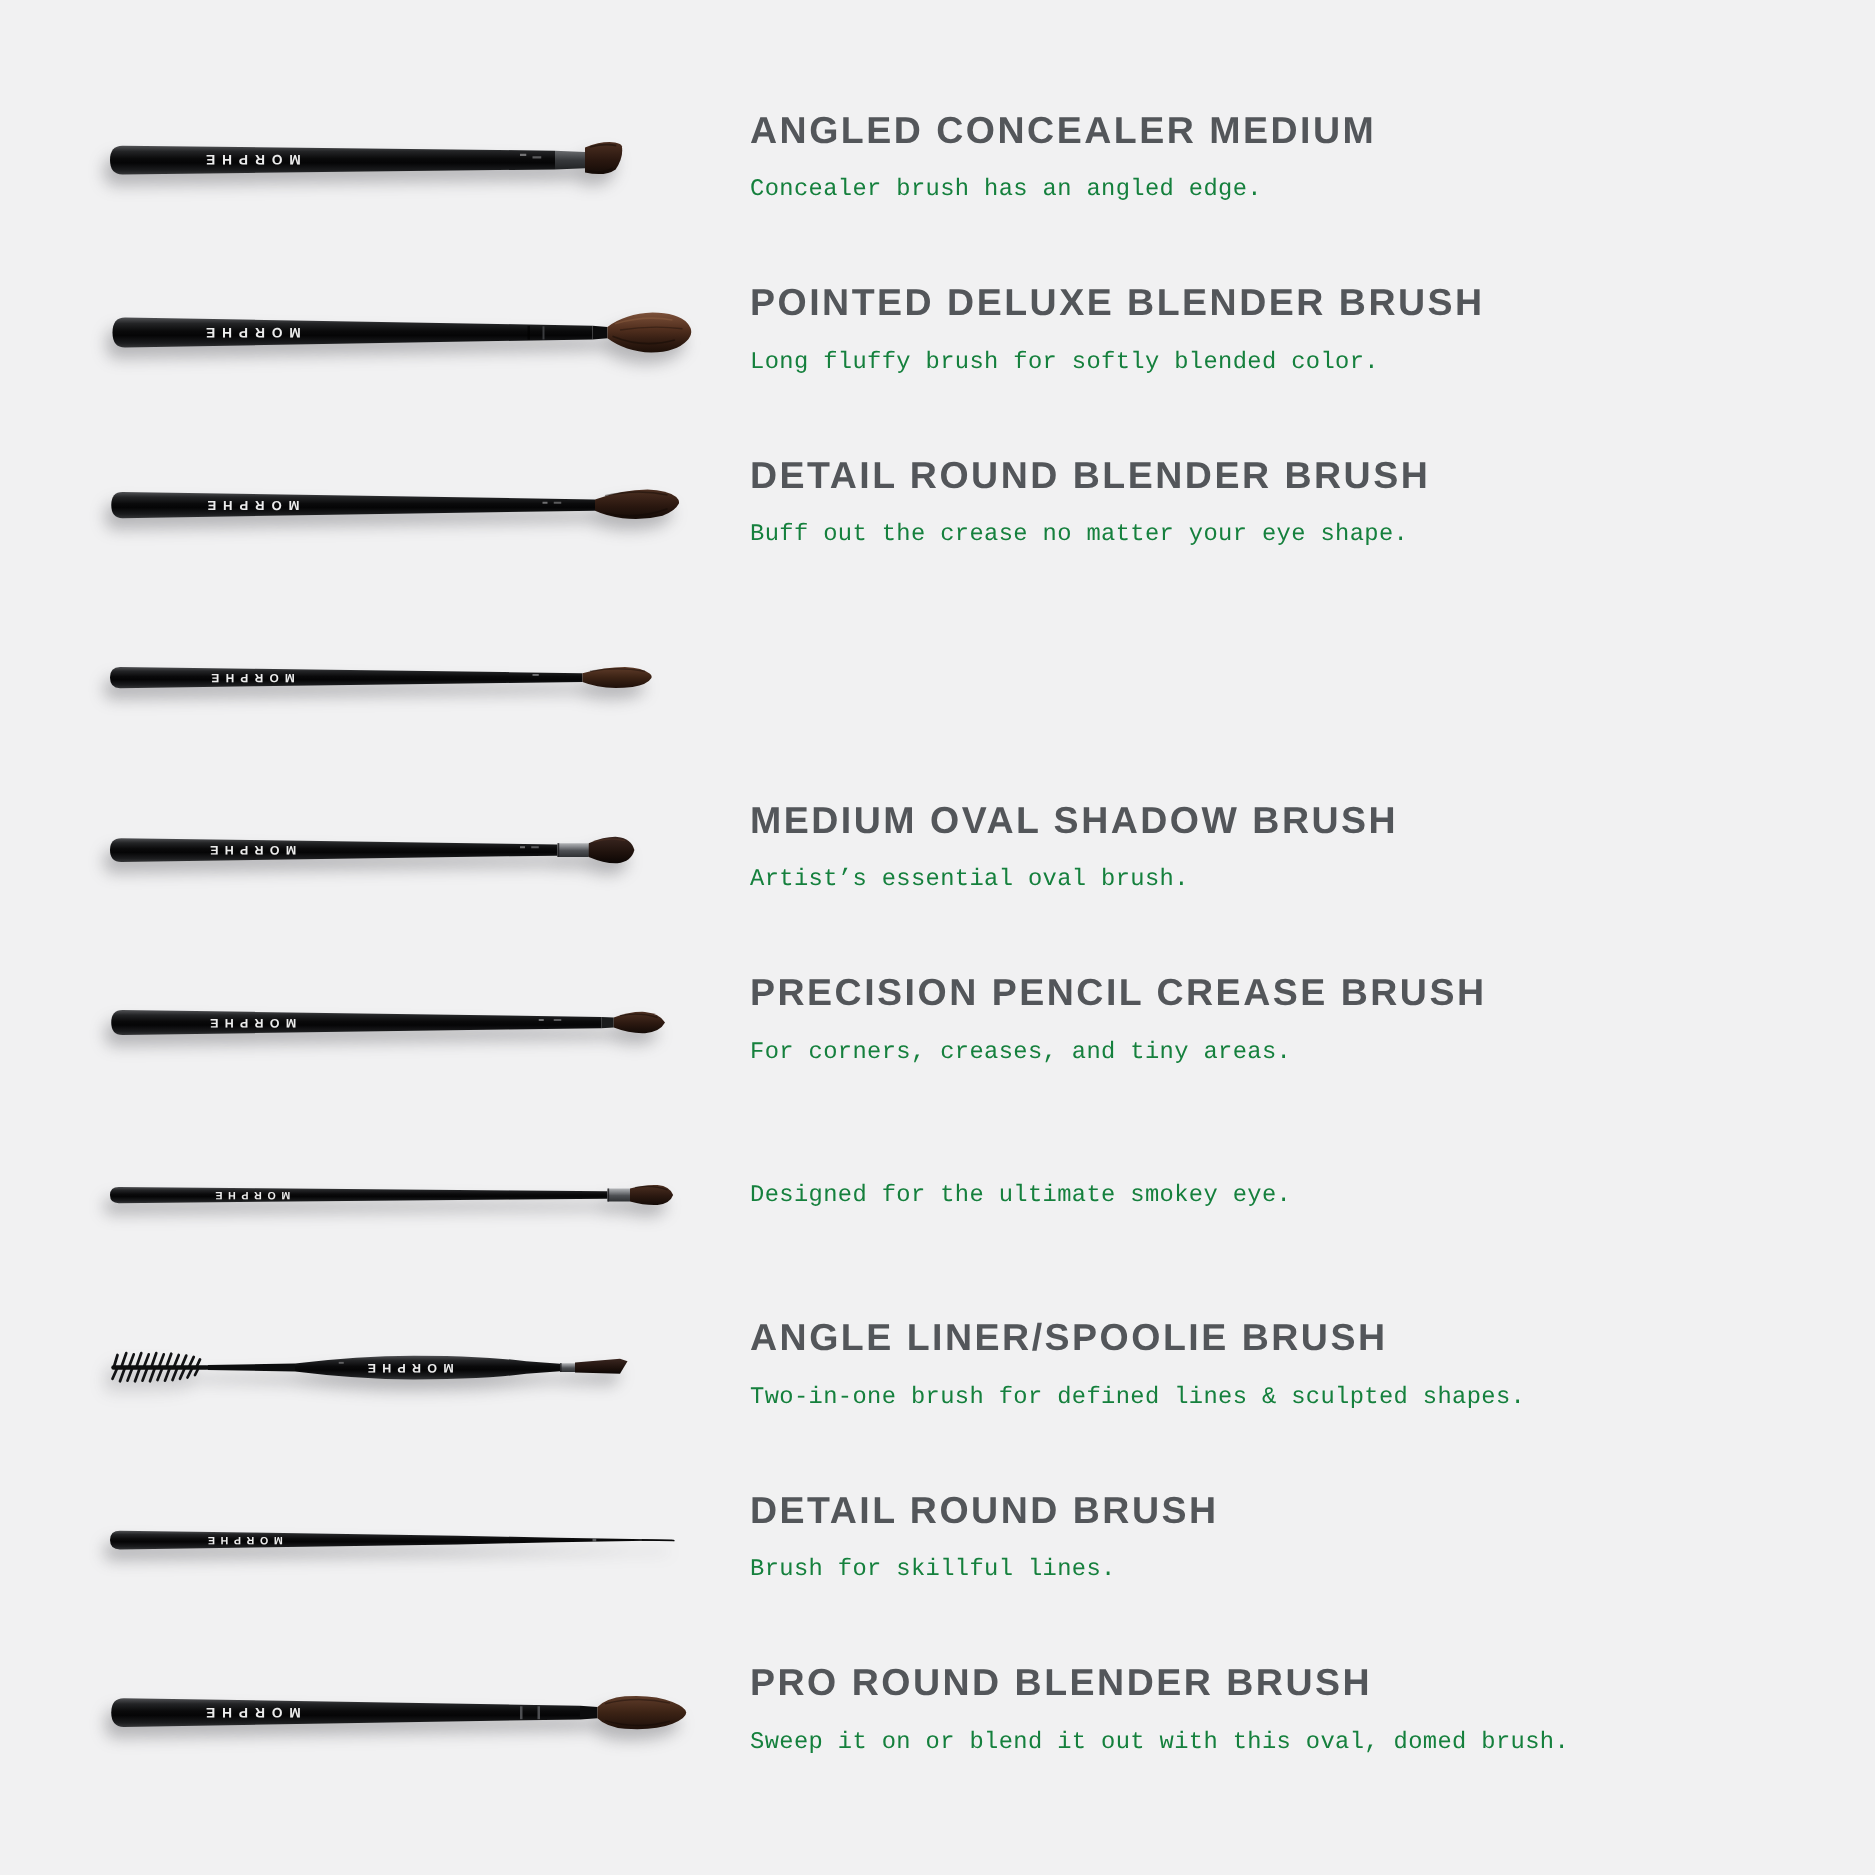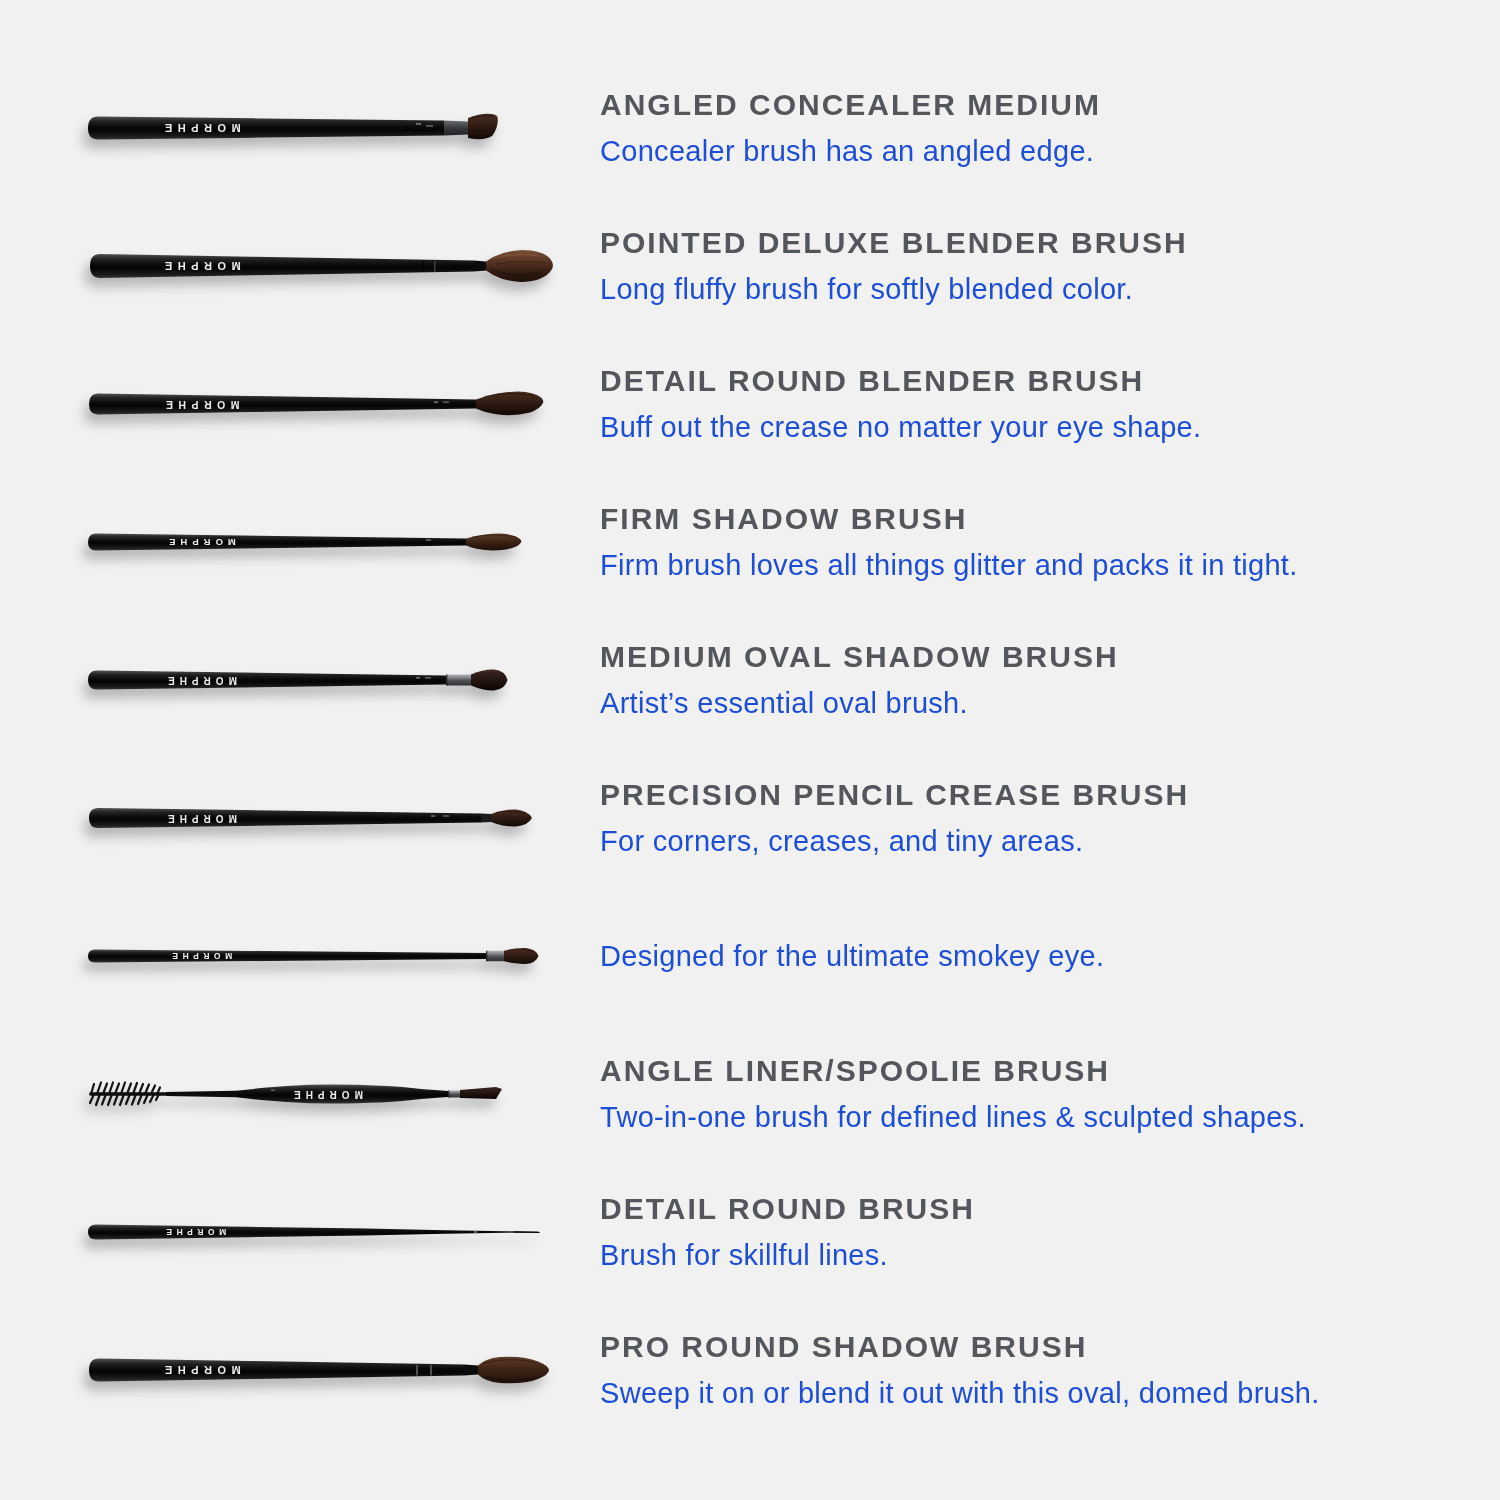--- a/index.html
+++ b/index.html
@@ -34,24 +34,25 @@
   .text-col h2{
     margin:0 0 11px 0;
     font-size:30px;
     line-height:34px;
     font-weight:bold;
     letter-spacing:2px;
     color:#53565a;
   }
   .text-col p{
     margin:0;
-    font-size:29px;
+    font-size:19px;
     line-height:36px;
     letter-spacing:0.3px;
-    color:#1d4ed8;
+    color:#15803d;
+    font-family:Liberation Mono, monospace;
   }
   .morphe-label{
     font-family:"Liberation Sans", sans-serif;
     font-weight:bold;
   }
 </style>
 </head>
 <body>
 
 <svg width="0" height="0" style="position:absolute" aria-hidden="true">
@@ -160,24 +161,20 @@
 
   <div class="row">
     <div class="brush-col">
       <svg class="brush" width="470" height="56" viewBox="0 0 470 56">
         <path d="M10 19.5 Q2 19.5 2 28 Q2 36.5 10 36.5 L380 31.5 L380 24.5 Z" fill="url(#hg)"></path>
         <rect x="340" y="25.2" width="5" height="1.5" fill="#cfd0d2" opacity="0.5"></rect>
         <path d="M380 24.5 Q398 19.5 414 19.5 Q428 20 434 25 Q436 27 435 28.5 Q432 33.5 420 35.5 Q404 37.5 392 35 Q385 33.5 380 31.5 Z" fill="url(#brownMid)"></path>
         <path d="M386 23 Q408 19 430 23" stroke="#0f0805" stroke-width="1.1" fill="none" opacity="0.4"></path>
         <text class="morphe-label" x="114" y="31" text-anchor="middle" transform="rotate(180 114 28)" font-size="9.5" letter-spacing="5" fill="#ececec">MORPHE</text>
       </svg>
-    </div>
-    <div class="text-col">
-      <h2>FIRM SHADOW BRUSH</h2>
-      <p>Firm brush loves all things glitter and packs it in tight.</p>
     </div>
   </div>
 
   <div class="row">
     <div class="brush-col">
       <svg class="brush" width="470" height="56" viewBox="0 0 470 56">
         <path d="M11 18.5 Q2 18.5 2 28 Q2 37.5 11 37.5 L360 32.5 L360 23.5 Z" fill="url(#hg)"></path>
         <rect x="330" y="25" width="4" height="1.6" fill="#cfd0d2" opacity="0.5"></rect>
         <rect x="339" y="25" width="6" height="1.6" fill="#cfd0d2" opacity="0.4"></rect>
         <path d="M360 22.5 L385 22.5 Q386.5 28 385 33.5 L360 33.5 Z" fill="url(#fg)"></path>
@@ -271,18 +268,18 @@
         <rect x="330" y="23" width="2" height="10.4" fill="#55575a" opacity="0.9"></rect>
         <rect x="344" y="23" width="2" height="10.4" fill="#55575a" opacity="0.9"></rect>
         <path d="M378 22.5 L392 23.5 L392 32.5 L378 33.5 Z" fill="#0c0c0d"></path>
         <path d="M392 23.5 Q399 16.5 414 15 Q438 13.5 452 19.5 Q463 24 463 28 Q463 32.5 452 37 Q438 42.5 414 41 Q399 39.5 392 32.5 Z" fill="url(#brownMid)"></path>
         <path d="M398 21 Q424 14.5 450 20.5" stroke="#0f0805" stroke-width="1.2" fill="none" opacity="0.4"></path>
         <path d="M398 34.5 Q424 42 450 35" stroke="#0f0805" stroke-width="1.2" fill="none" opacity="0.4"></path>
         <text class="morphe-label" x="114" y="31.8" text-anchor="middle" transform="rotate(180 114 28)" font-size="11" letter-spacing="5.5" fill="#ececec">MORPHE</text>
       </svg>
     </div>
     <div class="text-col">
-      <h2>PRO ROUND SHADOW BRUSH</h2>
+      <h2>PRO ROUND BLENDER BRUSH</h2>
       <p>Sweep it on or blend it out with this oval, domed brush.</p>
     </div>
   </div>
 
 </div>
 
 </body></html>

